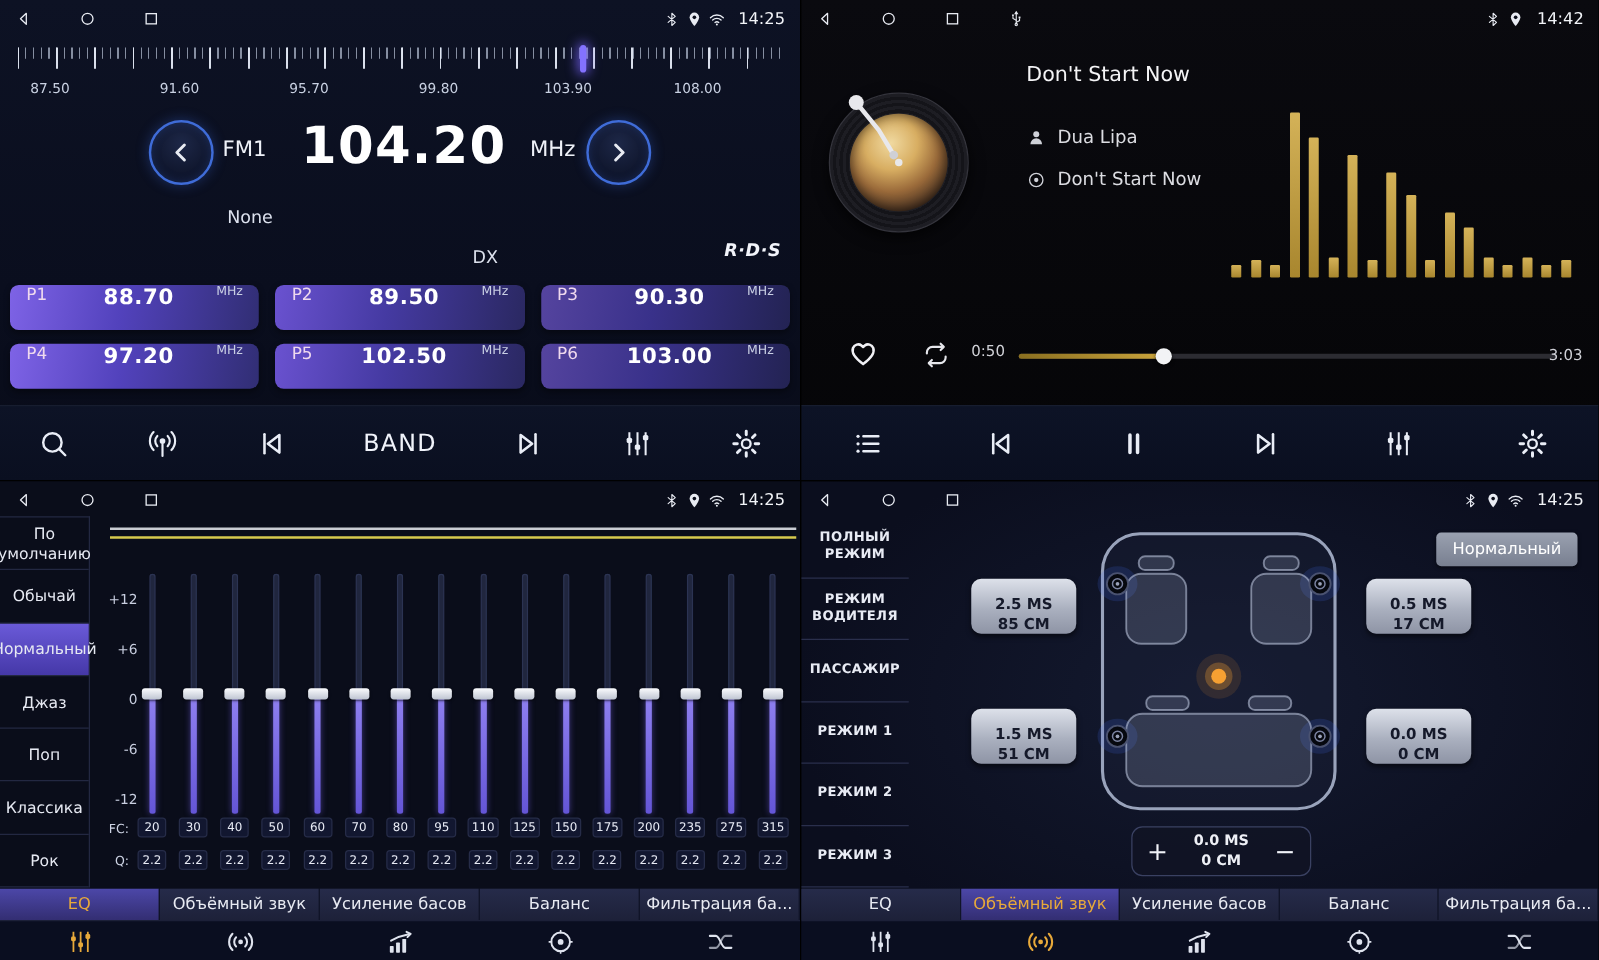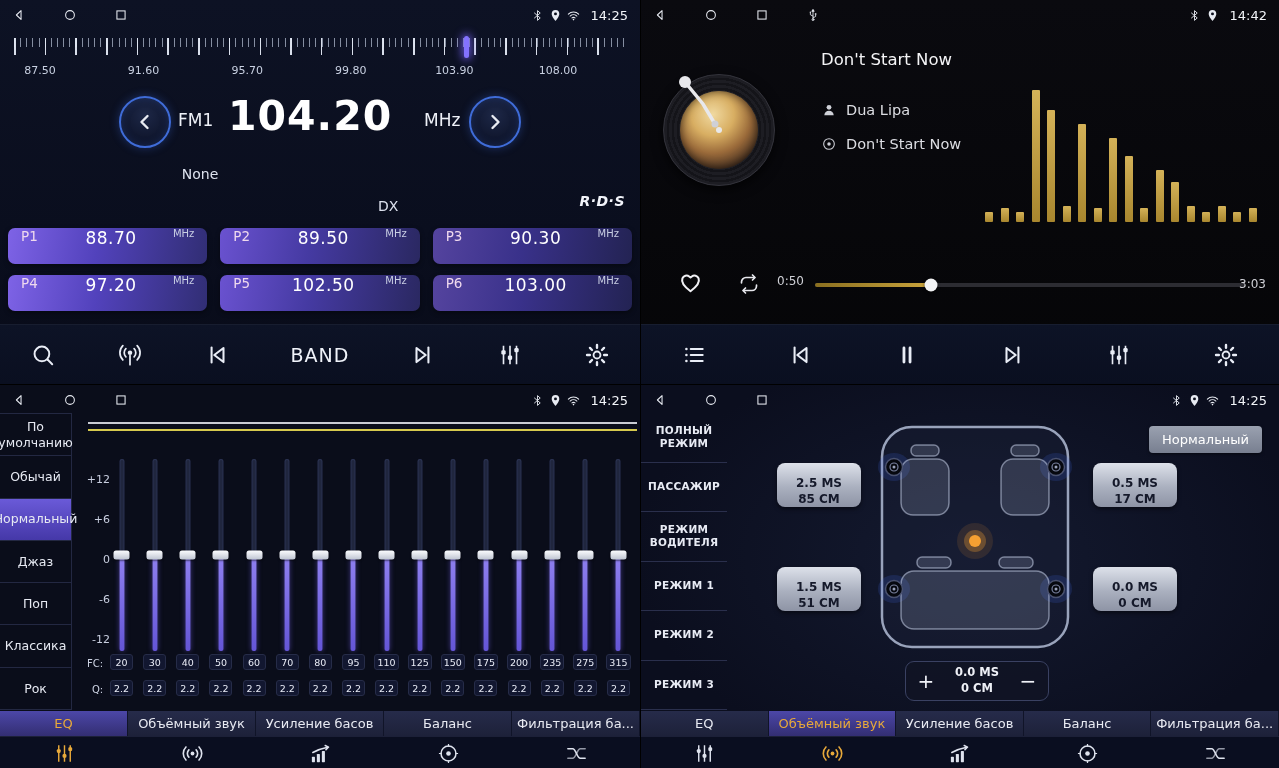--- a/index.html
+++ b/index.html
@@ -33,32 +33,32 @@
     border-radius:2.5px; box-shadow:0 0 9px 2px rgba(120,100,255,.8); z-index:2; }
   .scale-labels { position:absolute; left:18px; top:64px; width:562px; display:flex; justify-content:space-between; }
   .scale-labels span { width:44px; text-align:center; font-size:11px; color:#c9d1e2; }
   .nav-circle { position:absolute; width:52px; height:52px; border-radius:50%; top:96px; border:2px solid #3f6cd8;
     background:radial-gradient(circle at 50% 35%, #1d2747 0%, #0d1328 75%);
     box-shadow:0 0 10px rgba(60,110,230,.35), inset 0 0 8px rgba(70,120,240,.25);
     display:flex; align-items:center; justify-content:center; color:#a8c4ff; }
   #tune-down { left:119px; } #tune-up { left:469px; }
   .sicon.big { width:24px; height:24px; }
   .band-name { position:absolute; left:178px; top:110px; font-size:17px; color:#eef1f8; }
-  .big-freq  { position:absolute; left:228px; top:92px; width:190px; text-align:left; font-size:41px; font-weight:bold; letter-spacing:1px; }
+  .big-freq  { position:absolute; left:228px; top:92px; width:190px; text-align:center; font-size:41px; font-weight:bold; letter-spacing:1px; }
   .freq-unit { position:absolute; left:424px; top:110px; font-size:17px; color:#eef1f8; }
   .left-info { position:absolute; left:165px; top:166px; width:70px; text-align:center; font-size:14px; color:#dde2ee; }
   .right-info{ position:absolute; left:378px; top:166px; font-size:14px; color:#dde2ee;margin-top:32px; }
   .rds { position:absolute; right:15px; top:193px; font-size:14px; font-style:italic; font-weight:bold; letter-spacing:.5px; color:#f2f4fa; }
   .presets { position:absolute; left:8px; top:228px; width:624px; display:grid; grid-template-columns:repeat(3,1fr); gap:11px 13px; }
   .preset { height:36px; border-radius:7px; display:flex; align-items:flex-start; padding:0 13px;
     background:linear-gradient(100deg,#7e63e6 0%,#5242bc 45%,#312e74 100%); box-shadow:0 2px 5px rgba(0,0,0,.4); }
   .preset:nth-child(3n+2){ background:linear-gradient(100deg,#6a52d0 0%,#453aa2 45%,#2a2861 100%); }
   .preset:nth-child(3n)  { background:linear-gradient(100deg,#55449f 0%,#39318a 45%,#232353 100%); }
   .p-label { font-size:13.5px; color:#efd9ee; width:28px; }
-  .p-freq  { flex:1; text-align:center; font-size:17px; font-weight:normal; letter-spacing:.5px; }
+  .p-freq  { flex:1; text-align:center; font-size:17px; font-weight:bold; letter-spacing:.5px; }
   .p-unit  { font-size:10px; color:#c9cfe4; }
   .toolbar { position:absolute; left:0; right:0; top:324px; height:60px; display:flex; align-items:center; justify-content:space-around;
     background:linear-gradient(180deg,#0d1326 0%,#0a0f20 100%); border-top:1px solid rgba(120,130,160,.12); }
   .tb-icon { width:26px; height:26px; color:#e9edf6; }
   .band-btn { font-size:19px; letter-spacing:1px; color:#f0f3fa; }
 
   
   .album { position:absolute; left:22px; top:74px; width:112px; height:112px; }
   .disc { position:absolute; inset:0; border-radius:50%; border:1px solid #34343c;
     background:repeating-radial-gradient(circle at 50% 50%, #141419 0 2.5px, #1d1d23 2.5px 5px);
@@ -802,22 +802,22 @@
               <path d="M5.8 13 a9 9 0 0 1 12.4 0"></path>
               <path d="M9.2 16.5 a4.6 4.6 0 0 1 5.6 0"></path>
               <circle cx="12" cy="19.5" r="1.5" fill="currentColor" stroke="none"></circle>
             </svg>
           </span>
         <span class="time">14:25</span>
       </div>
     </div>
     <div class="sf-sidebar" id="sf-modes">
         <div class="sf-mode">ПОЛНЫЙ РЕЖИМ</div>
+        <div class="sf-mode">РЕЖИМ ВОДИТЕЛЯ</div>
         <div class="sf-mode">ПАССАЖИР</div>
-        <div class="sf-mode">РЕЖИМ ВОДИТЕЛЯ</div>
         <div class="sf-mode">РЕЖИМ 1</div>
         <div class="sf-mode">РЕЖИМ 2</div>
         <div class="sf-mode">РЕЖИМ 3</div>
       </div>
     <div class="sf-preset-btn">Нормальный</div>
 
     <svg class="car" viewBox="0 0 196 232">
       <rect x="5" y="6" width="186" height="220" rx="30" fill="rgba(28,34,58,.35)" stroke="#99a3bb" stroke-width="2.5"></rect>
       <ellipse cx="17" cy="46" rx="16" ry="14" fill="rgba(70,115,250,.16)"></ellipse>
       <ellipse cx="179" cy="46" rx="16" ry="14" fill="rgba(70,115,250,.16)"></ellipse>

